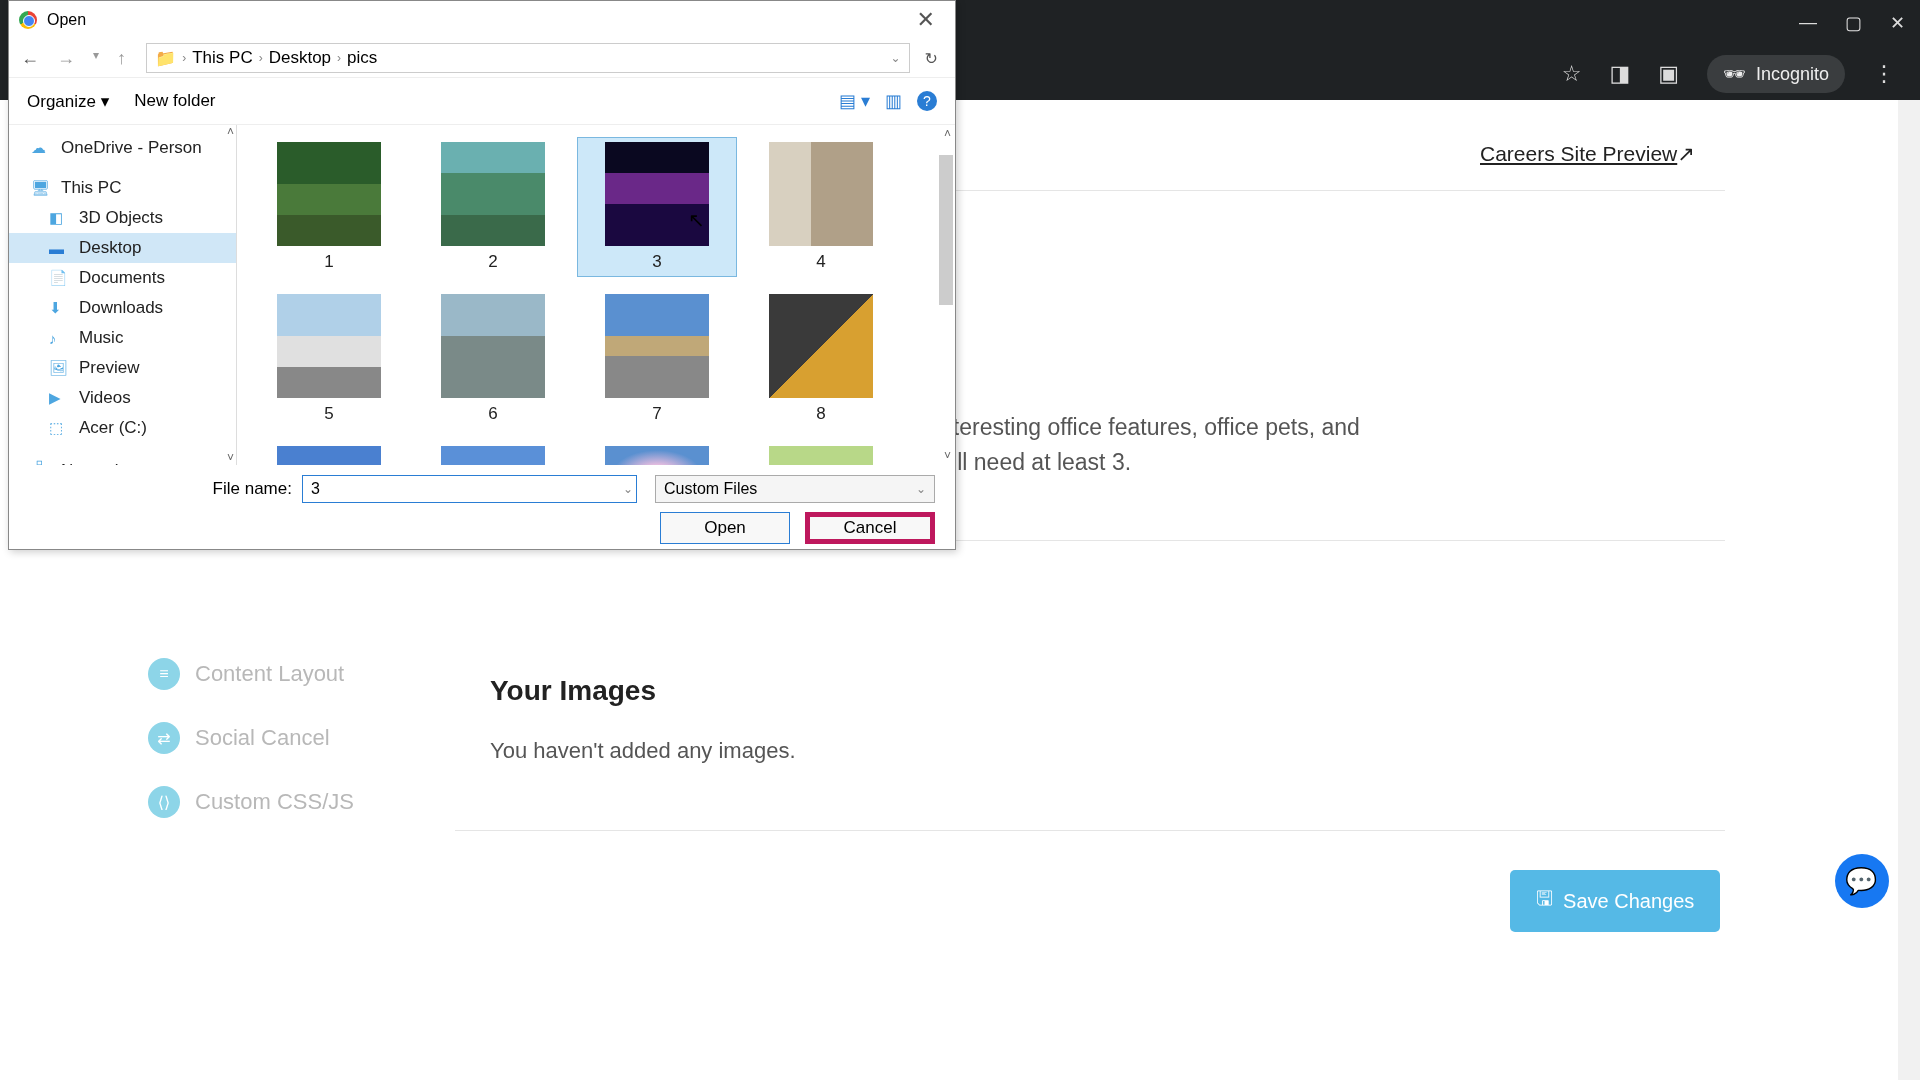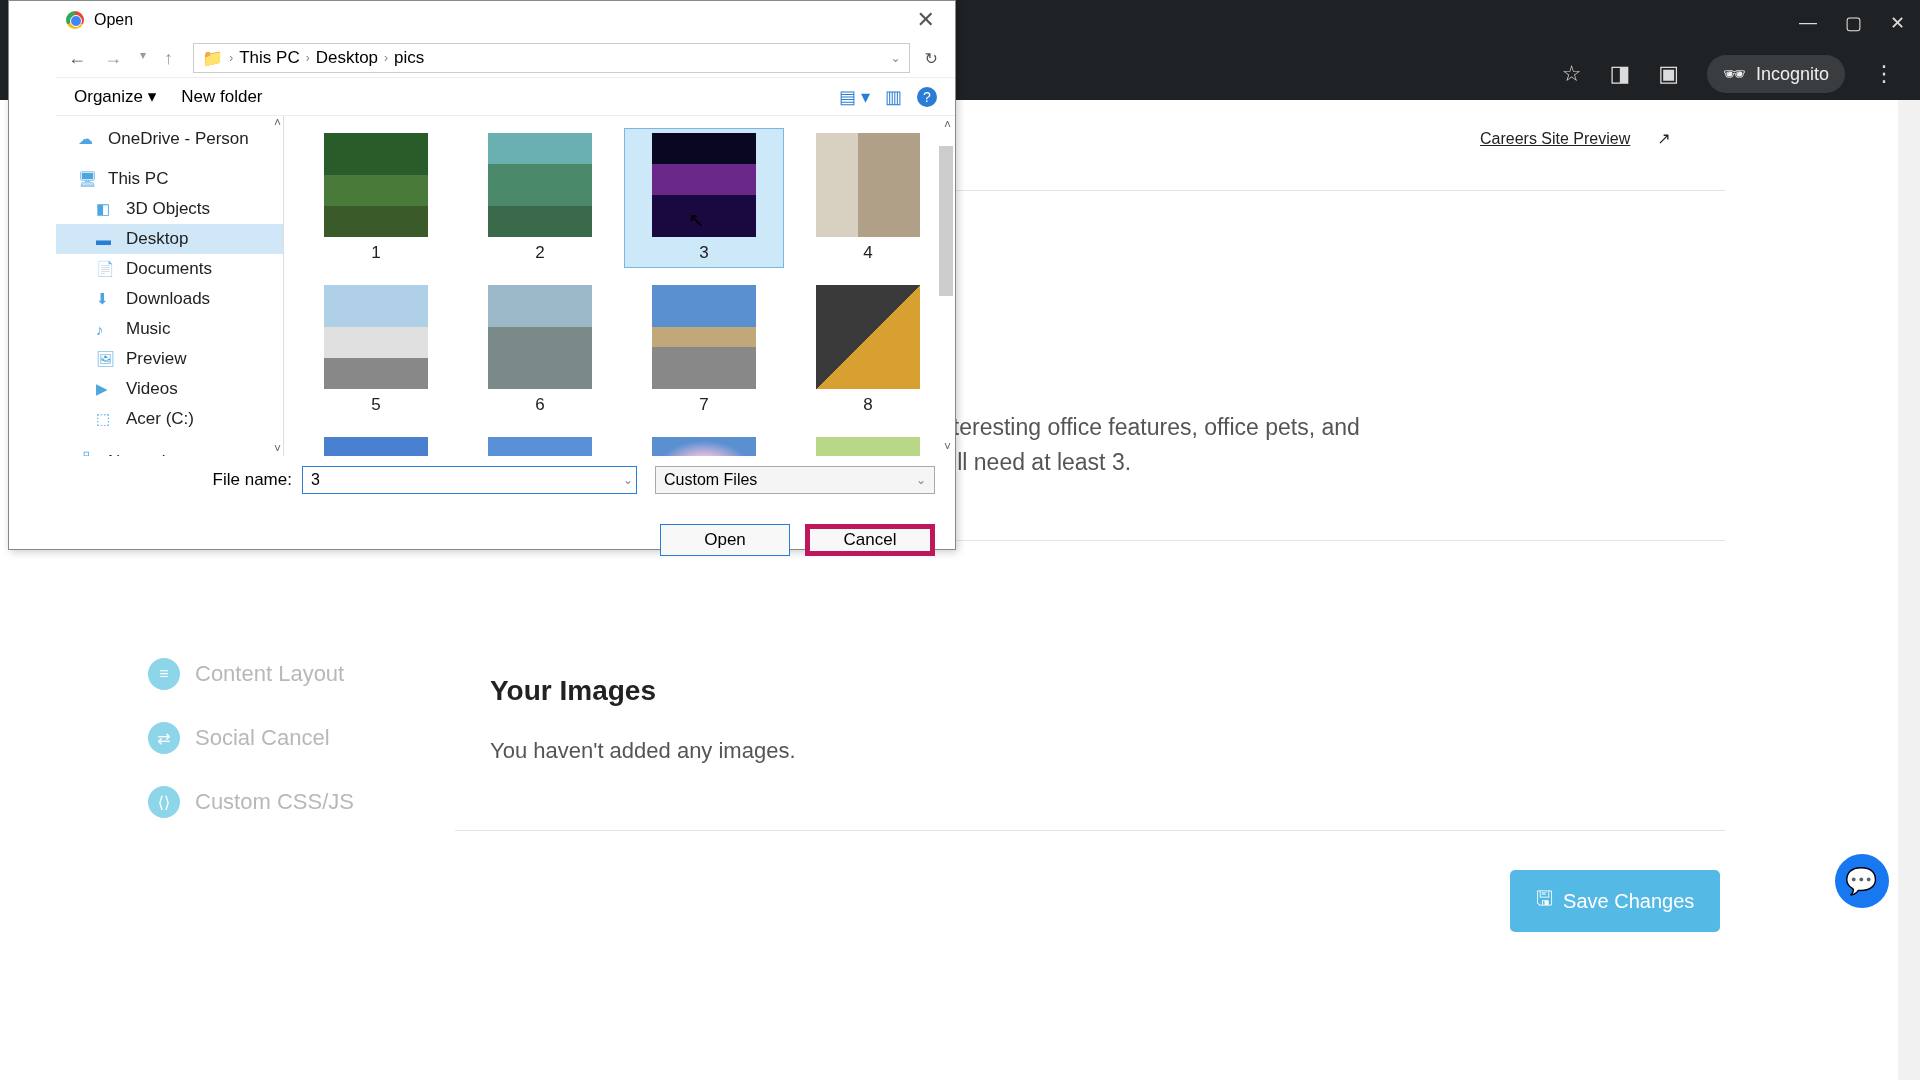--- a/index.html
+++ b/index.html
@@ -8,50 +8,50 @@
 
 .browser-top { position: absolute; top: 0; left: 0; right: 0; height: 100px; background: #1f2224; }
 .browser-controls { position: absolute; top: 12px; right: 15px; display: flex; gap: 28px; color: #dcdcdc; font-size: 18px; }
 .browser-controls span { cursor: pointer; }
 .browser-toolbar { position: absolute; top: 55px; right: 25px; display: flex; gap: 28px; align-items: center; color: #dcdcdc; }
 .browser-toolbar .icon { font-size: 22px; }
 .incognito { display: flex; align-items: center; gap: 10px; background: #3a3d3f; padding: 8px 16px; border-radius: 20px; color: #eee; font-size: 18px; }
 
 
 .page-content { position: absolute; top: 100px; left: 0; right: 0; bottom: 0; background: #fff; }
-.preview-link { position: absolute; top: 29px; left: 1480px; color: #222; font-size: 16px; display: flex; gap: 27px; align-items: center; }
+.preview-link { position: absolute; top: 42px; left: 1480px; color: #222; font-size: 21px; display: flex; gap: 0; align-items: center; }
 .preview-link span:first-child { text-decoration: underline; }
 .page-text { position: absolute; top: 270px; left: 490px; font-size: 22px; color: #222; }
 .page-text2 { position: absolute; top: 310px; left: 940px; font-size: 23px; color: #555; line-height: 1.5; }
 .left-nav { position: absolute; top: 558px; left: 148px; display: flex; flex-direction: column; gap: 32px; }
 .left-nav-item { display: flex; align-items: center; gap: 15px; color: #b8b8b8; font-size: 22px; }
 .left-nav-circle { width: 32px; height: 32px; border-radius: 50%; background: #8dd5e8; display: flex; align-items: center; justify-content: center; color: #fff; font-size: 16px; }
 .section-header { position: absolute; top: 575px; left: 490px; font-size: 28px; font-weight: 600; color: #222; }
 .section-text { position: absolute; top: 638px; left: 490px; font-size: 22px; color: #555; }
 .divider { position: absolute; left: 455px; right: 195px; height: 1px; background: #e5e5e5; }
 .save-btn { position: absolute; top: 770px; left: 1510px; background: #55b9e6; color: #fff; border: none; padding: 14px 26px; border-radius: 5px; font-size: 20px; display: flex; gap: 10px; align-items: center; cursor: pointer; }
 .chat-bubble { position: absolute; top: 754px; left: 1835px; width: 54px; height: 54px; border-radius: 50%; background: #1778f2; display: flex; align-items: center; justify-content: center; color: #fff; font-size: 26px; }
 .page-scrollbar { position: absolute; right: 0; top: 0; bottom: 0; width: 22px; background: #f1f1f1; }
 
 
-.dialog { position: absolute; top: 0; left: 8px; width: 948px; height: 550px; background: #fff; border: 1px solid #888; box-shadow: 2px 2px 8px rgba(0,0,0,.2); z-index: 100; padding-left: 47px; }
+.dialog { position: absolute; top: 0; left: 8px; width: 948px; height: 550px; background: #fff; border: 1px solid #888; box-shadow: 2px 2px 8px rgba(0,0,0,.2); z-index: 100; }
 .dialog-title { height: 38px; display: flex; align-items: center; padding: 0 10px; gap: 10px; }
 .dialog-title .chrome-icon { width: 18px; height: 18px; border-radius: 50%; background: conic-gradient(#ea4335 0 120deg, #fbbc05 120deg 240deg, #34a853 240deg 360deg); position: relative; }
 .dialog-title .chrome-icon::after { content: ''; position: absolute; top: 4px; left: 4px; width: 10px; height: 10px; border-radius: 50%; background: #4285f4; border: 1px solid #fff; }
 .dialog-title-text { font-size: 16px; }
 .dialog-close { margin-left: auto; font-size: 22px; color: #555; cursor: pointer; padding: 0 10px; }
 .dialog-addr { height: 38px; display: flex; align-items: center; padding: 0 12px; gap: 10px; font-size: 17px; }
 .dialog-addr .nav-arrows { display: flex; gap: 18px; color: #999; font-size: 18px; }
 .dialog-addr .nav-arrows span:first-child { color: #555; }
 .breadcrumb { flex: 1; border: 1px solid #ccc; height: 30px; display: flex; align-items: center; padding: 0 8px; gap: 6px; margin-left: 10px; }
 .breadcrumb .folder-icon { color: #f0c060; }
 .breadcrumb .sep { color: #888; font-size: 12px; }
 .refresh { color: #555; font-size: 16px; margin: 0 5px; }
 .search-box { width: 290px; height: 30px; border: 1px solid #ccc; display: flex; align-items: center; padding: 0 10px; color: #888; justify-content: space-between; }
-.dialog-toolbar { height: 39px; display: flex; align-items: center; padding: 0 18px; gap: 25px; border-top: 1px solid #eee; border-bottom: 1px solid #eee; font-size: 17px; }
+.dialog-toolbar { height: 48px; display: flex; align-items: center; padding: 0 18px; gap: 25px; border-top: 1px solid #eee; border-bottom: 1px solid #eee; font-size: 17px; }
 .dialog-toolbar .right { margin-left: auto; display: flex; gap: 15px; align-items: center; }
 .view-icon { color: #2a7dd4; font-size: 18px; }
 .help-icon { width: 20px; height: 20px; border-radius: 50%; background: #2a7dd4; color: #fff; display: flex; align-items: center; justify-content: center; font-size: 14px; }
 
 .dialog-body { display: flex; height: 340px; }
 .sidebar { width: 228px; border-right: 1px solid #ddd; padding: 8px 0; overflow: hidden; position: relative; }
 .sidebar-item { display: flex; align-items: center; gap: 10px; padding: 5px 20px 5px 28px; font-size: 17px; color: #222; cursor: pointer; }
 .sidebar-item.top { padding-left: 22px; }
 .sidebar-item.sub { padding-left: 40px; }
 .sidebar-item.selected { background: #d0e7f7; }
@@ -62,21 +62,21 @@
 .file-area { flex: 1; padding: 12px; position: relative; overflow: hidden; }
 .file-grid { display: grid; grid-template-columns: repeat(4, 160px); gap: 12px 4px; }
 .file-item { display: flex; flex-direction: column; align-items: center; gap: 6px; padding: 4px; border: 1px solid transparent; cursor: pointer; }
 .file-item.selected { background: #cde8f9; border: 1px solid #7ab8e0; }
 .thumb { width: 104px; height: 104px; background: #888; background-size: cover; background-position: center; }
 .thumb.bottom-row { height: 56px; }
 .file-label { font-size: 17px; color: #222; }
 .file-scroll { position: absolute; right: 0; top: 0; bottom: 0; width: 20px; }
 .file-scroll-thumb { position: absolute; right: 2px; top: 30px; width: 14px; height: 150px; background: #ccc; }
 
-.dialog-footer { padding: 10px 20px; display: flex; flex-direction: column; gap: 30px; }
+.dialog-footer { padding: 10px 20px; display: flex; flex-direction: column; gap: 9px; }
 .footer-row1 { display: flex; align-items: center; gap: 10px; justify-content: flex-end; }
 .footer-label { font-size: 17px; }
 .filename-input { width: 335px; height: 28px; border: 1px solid #2a7dd4; padding: 0 8px; font-size: 16px; }
 .filetype-select { width: 280px; height: 28px; border: 1px solid #aaa; background: #f5f5f5; padding: 0 8px; font-size: 16px; display: flex; align-items: center; justify-content: space-between; }
 .footer-row2 { display: flex; justify-content: flex-end; gap: 15px; }
 .dlg-btn { width: 130px; height: 32px; border: 5px solid #be185d; background: #f8f8f8; font-size: 17px; cursor: pointer; }
 .dlg-btn.primary { border: 1px solid #2a7dd4; }
 
 
 .t1 { background: linear-gradient(#2a5c2a 40%, #4a7a3a 40% 70%, #3a5a2a 70%); }

